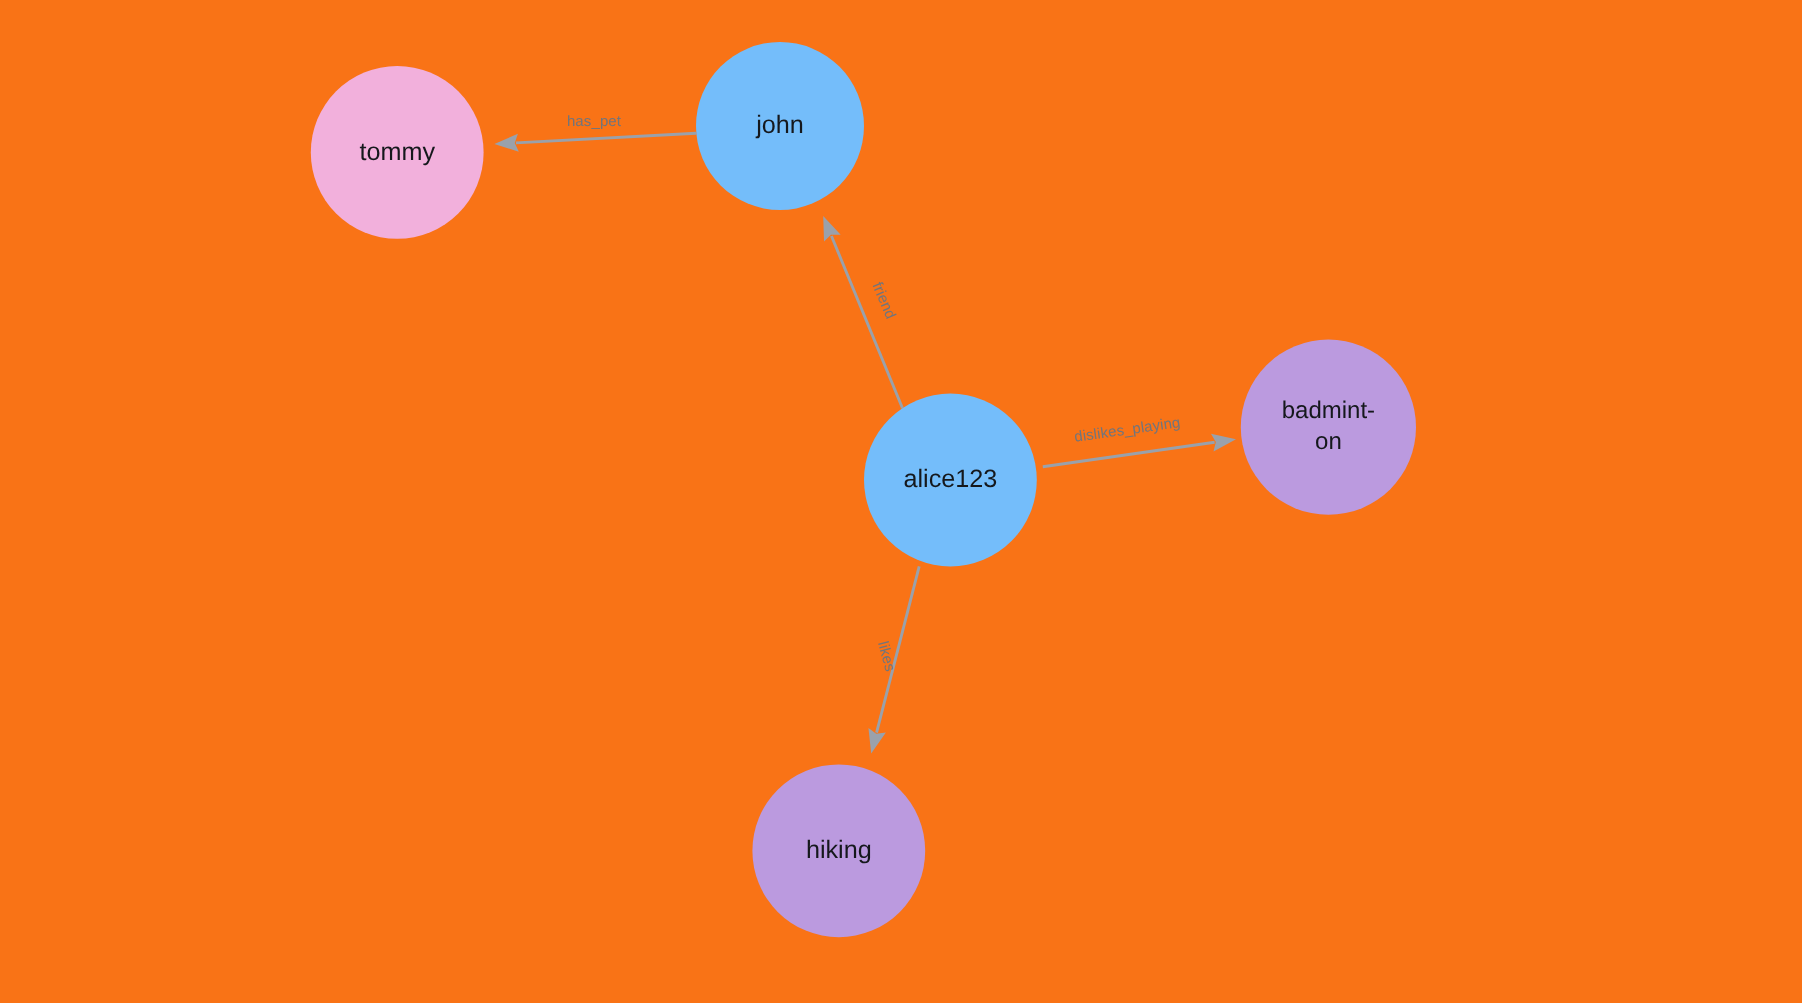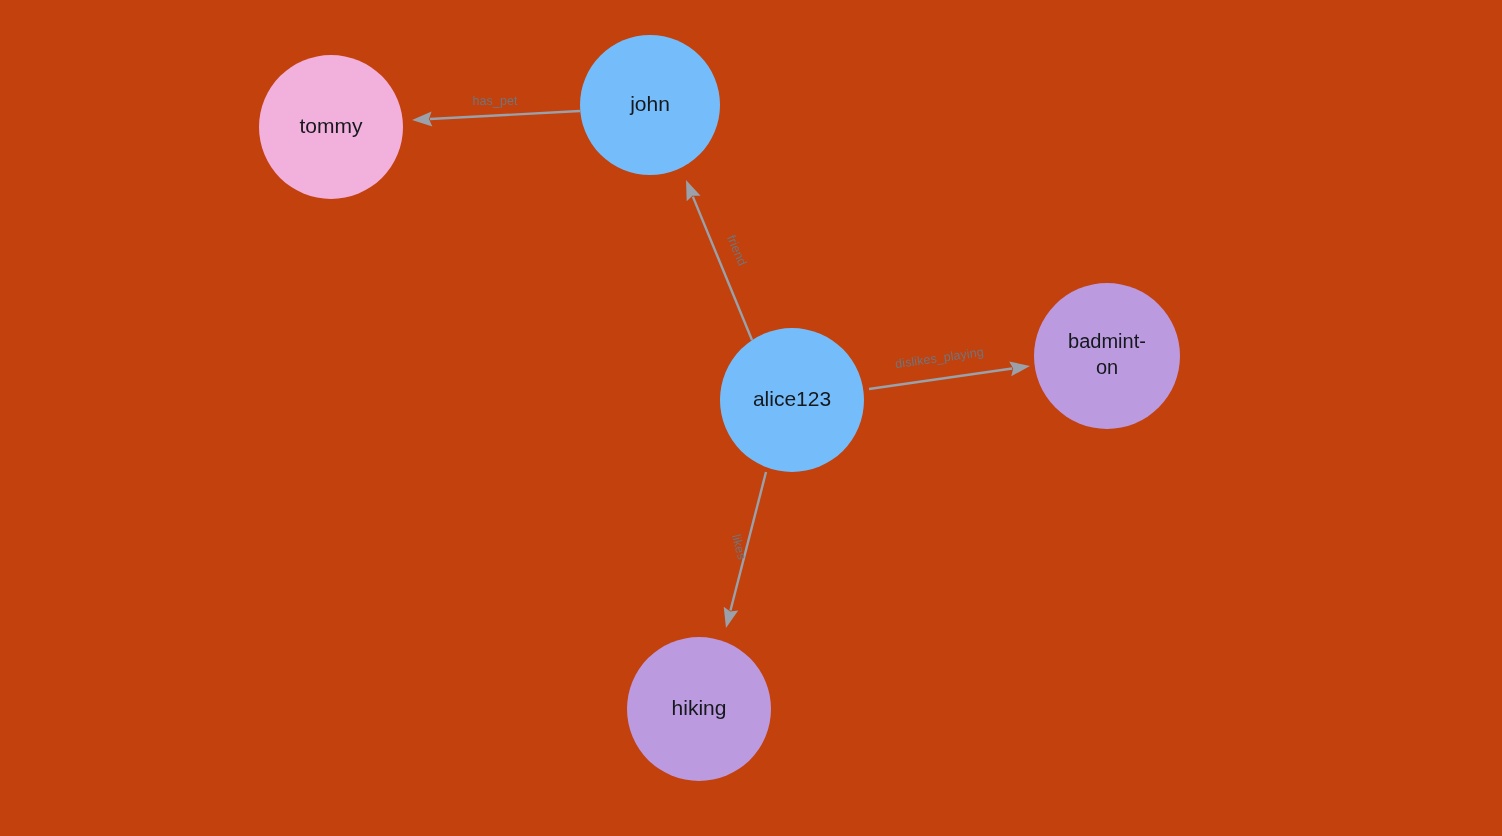--- a/index.html
+++ b/index.html
@@ -11,21 +11,21 @@
   body {
     width: 1502px;
     height: 836px;
     overflow: hidden;
     font-family: "Liberation Sans", sans-serif;
   }
   #graph-canvas {
     position: relative;
     width: 1502px;
     height: 836px;
-    background: #c2410c;
+    background: #f97316;
   }
   #graph-svg {
     position: absolute;
     top: 0;
     left: 0;
     width: 1502px;
     height: 836px;
     display: block;
   }
   .edge-line {

